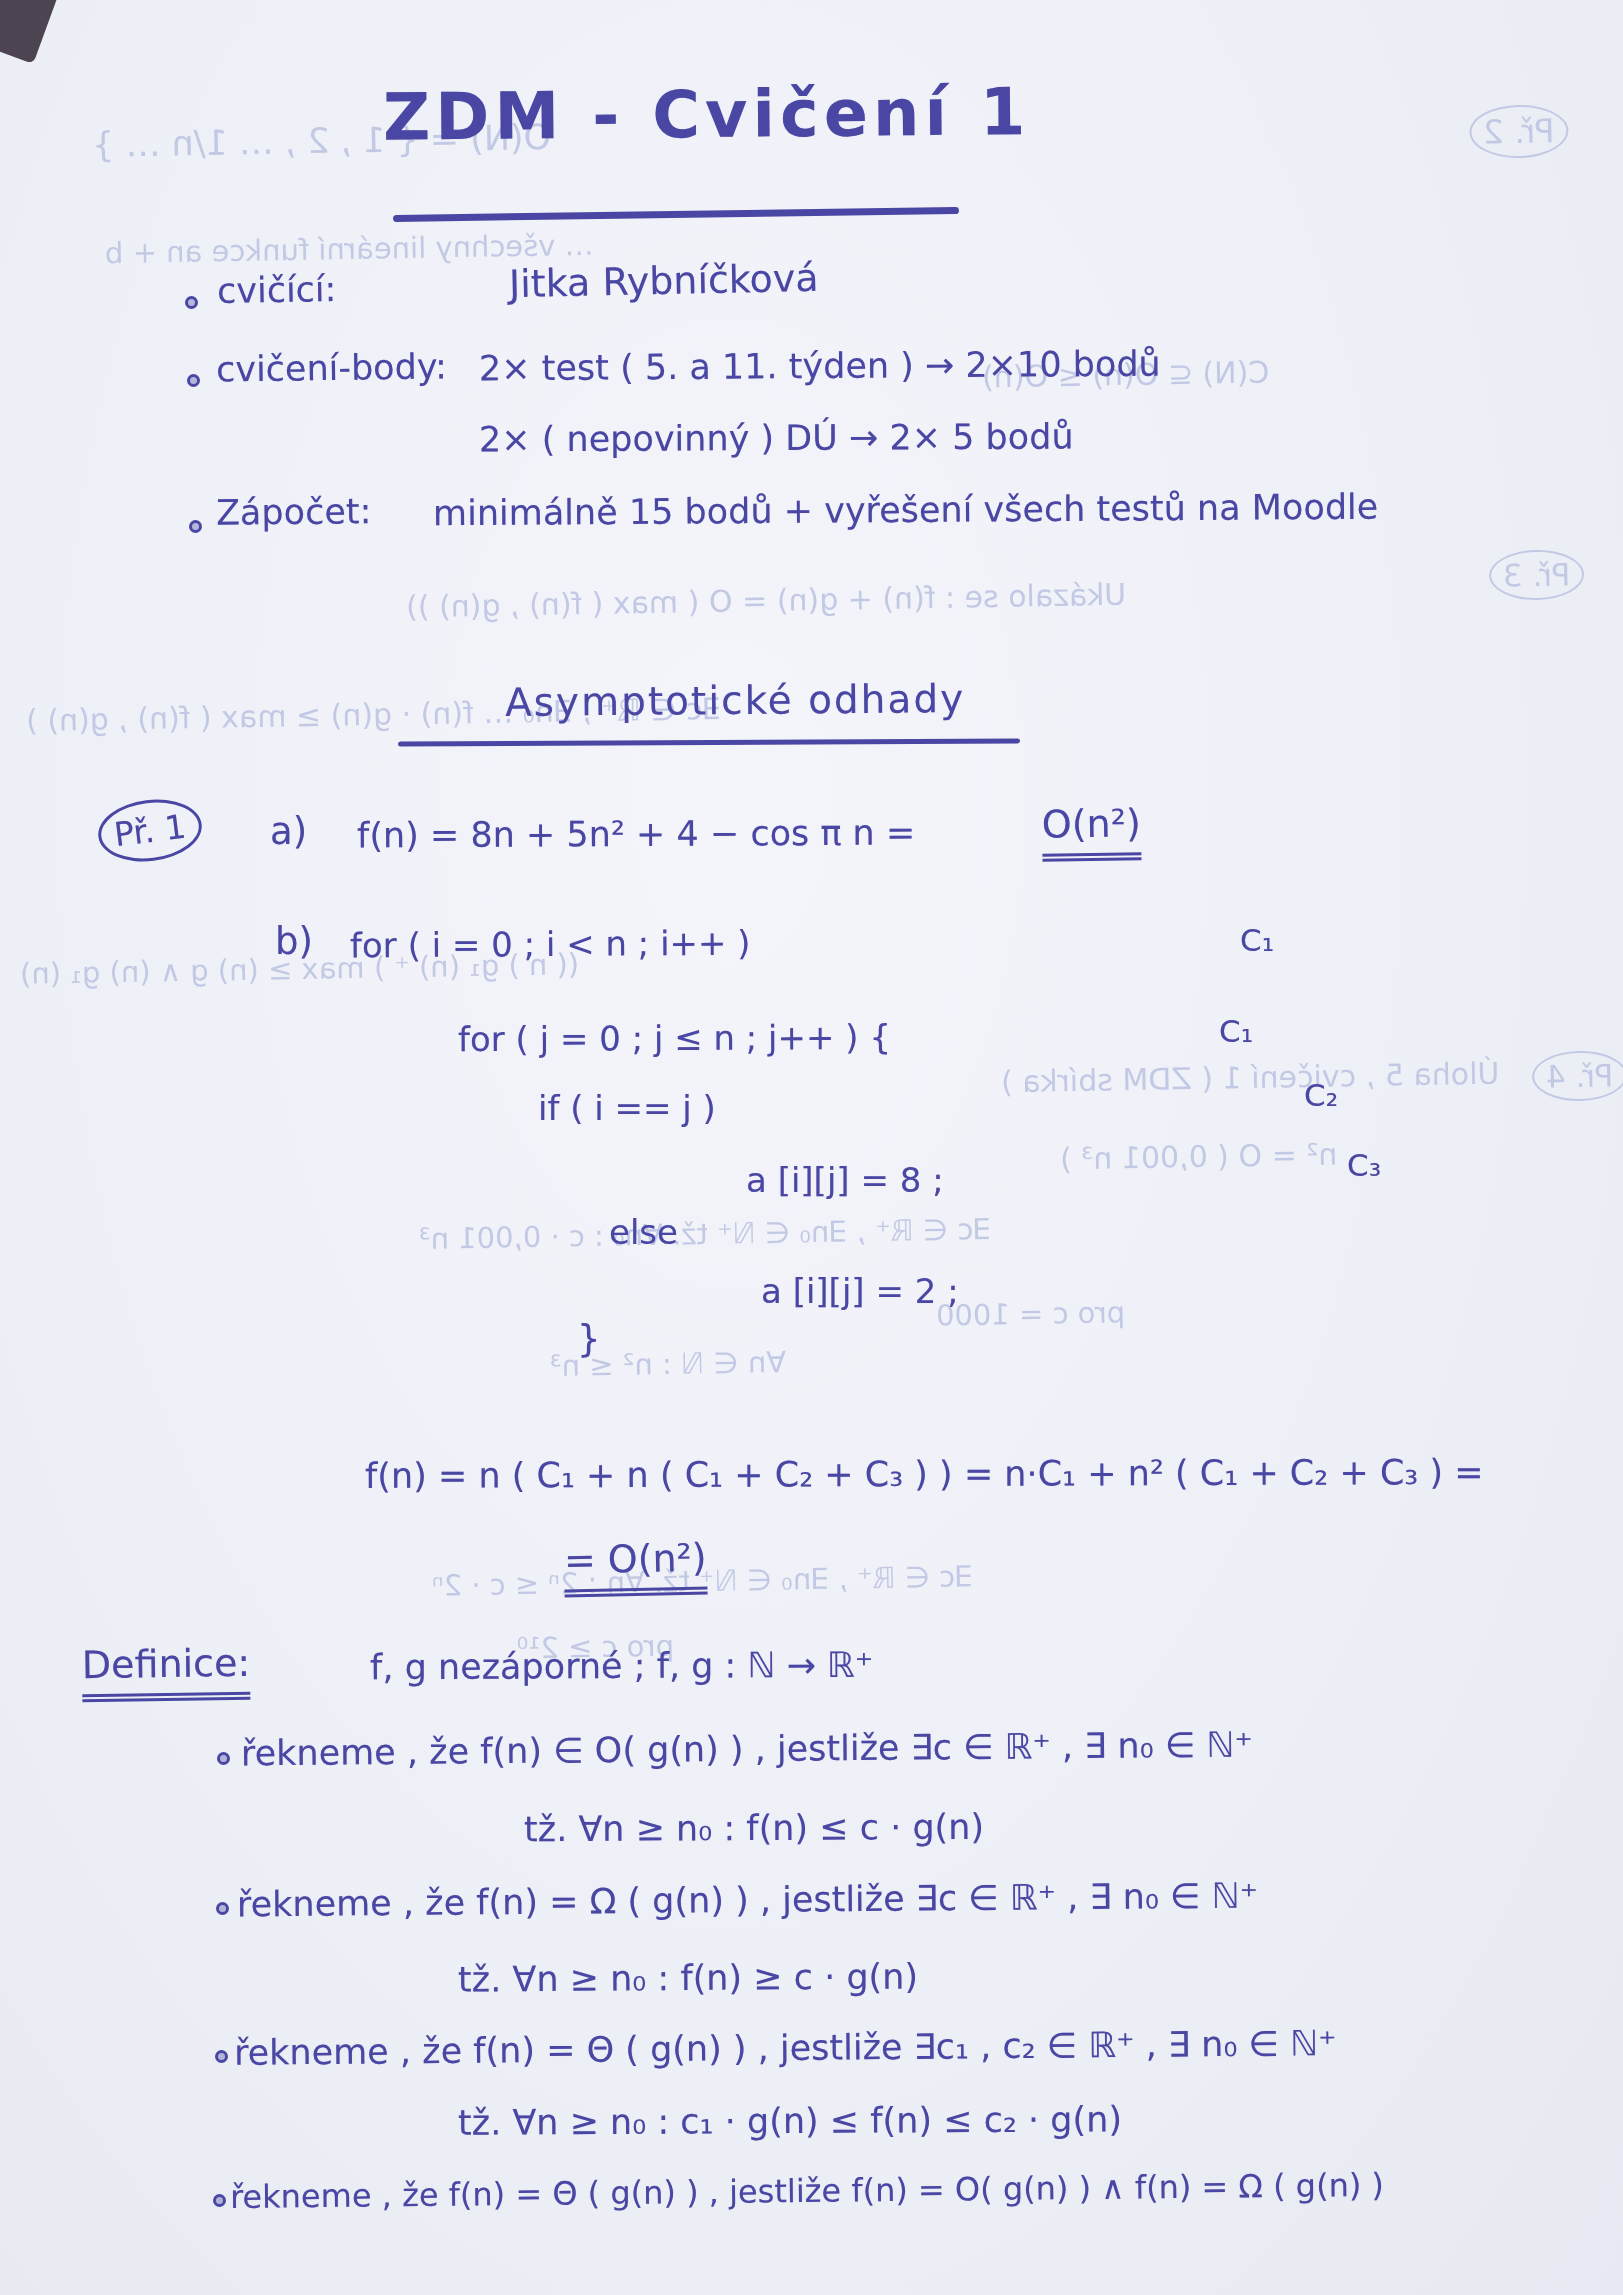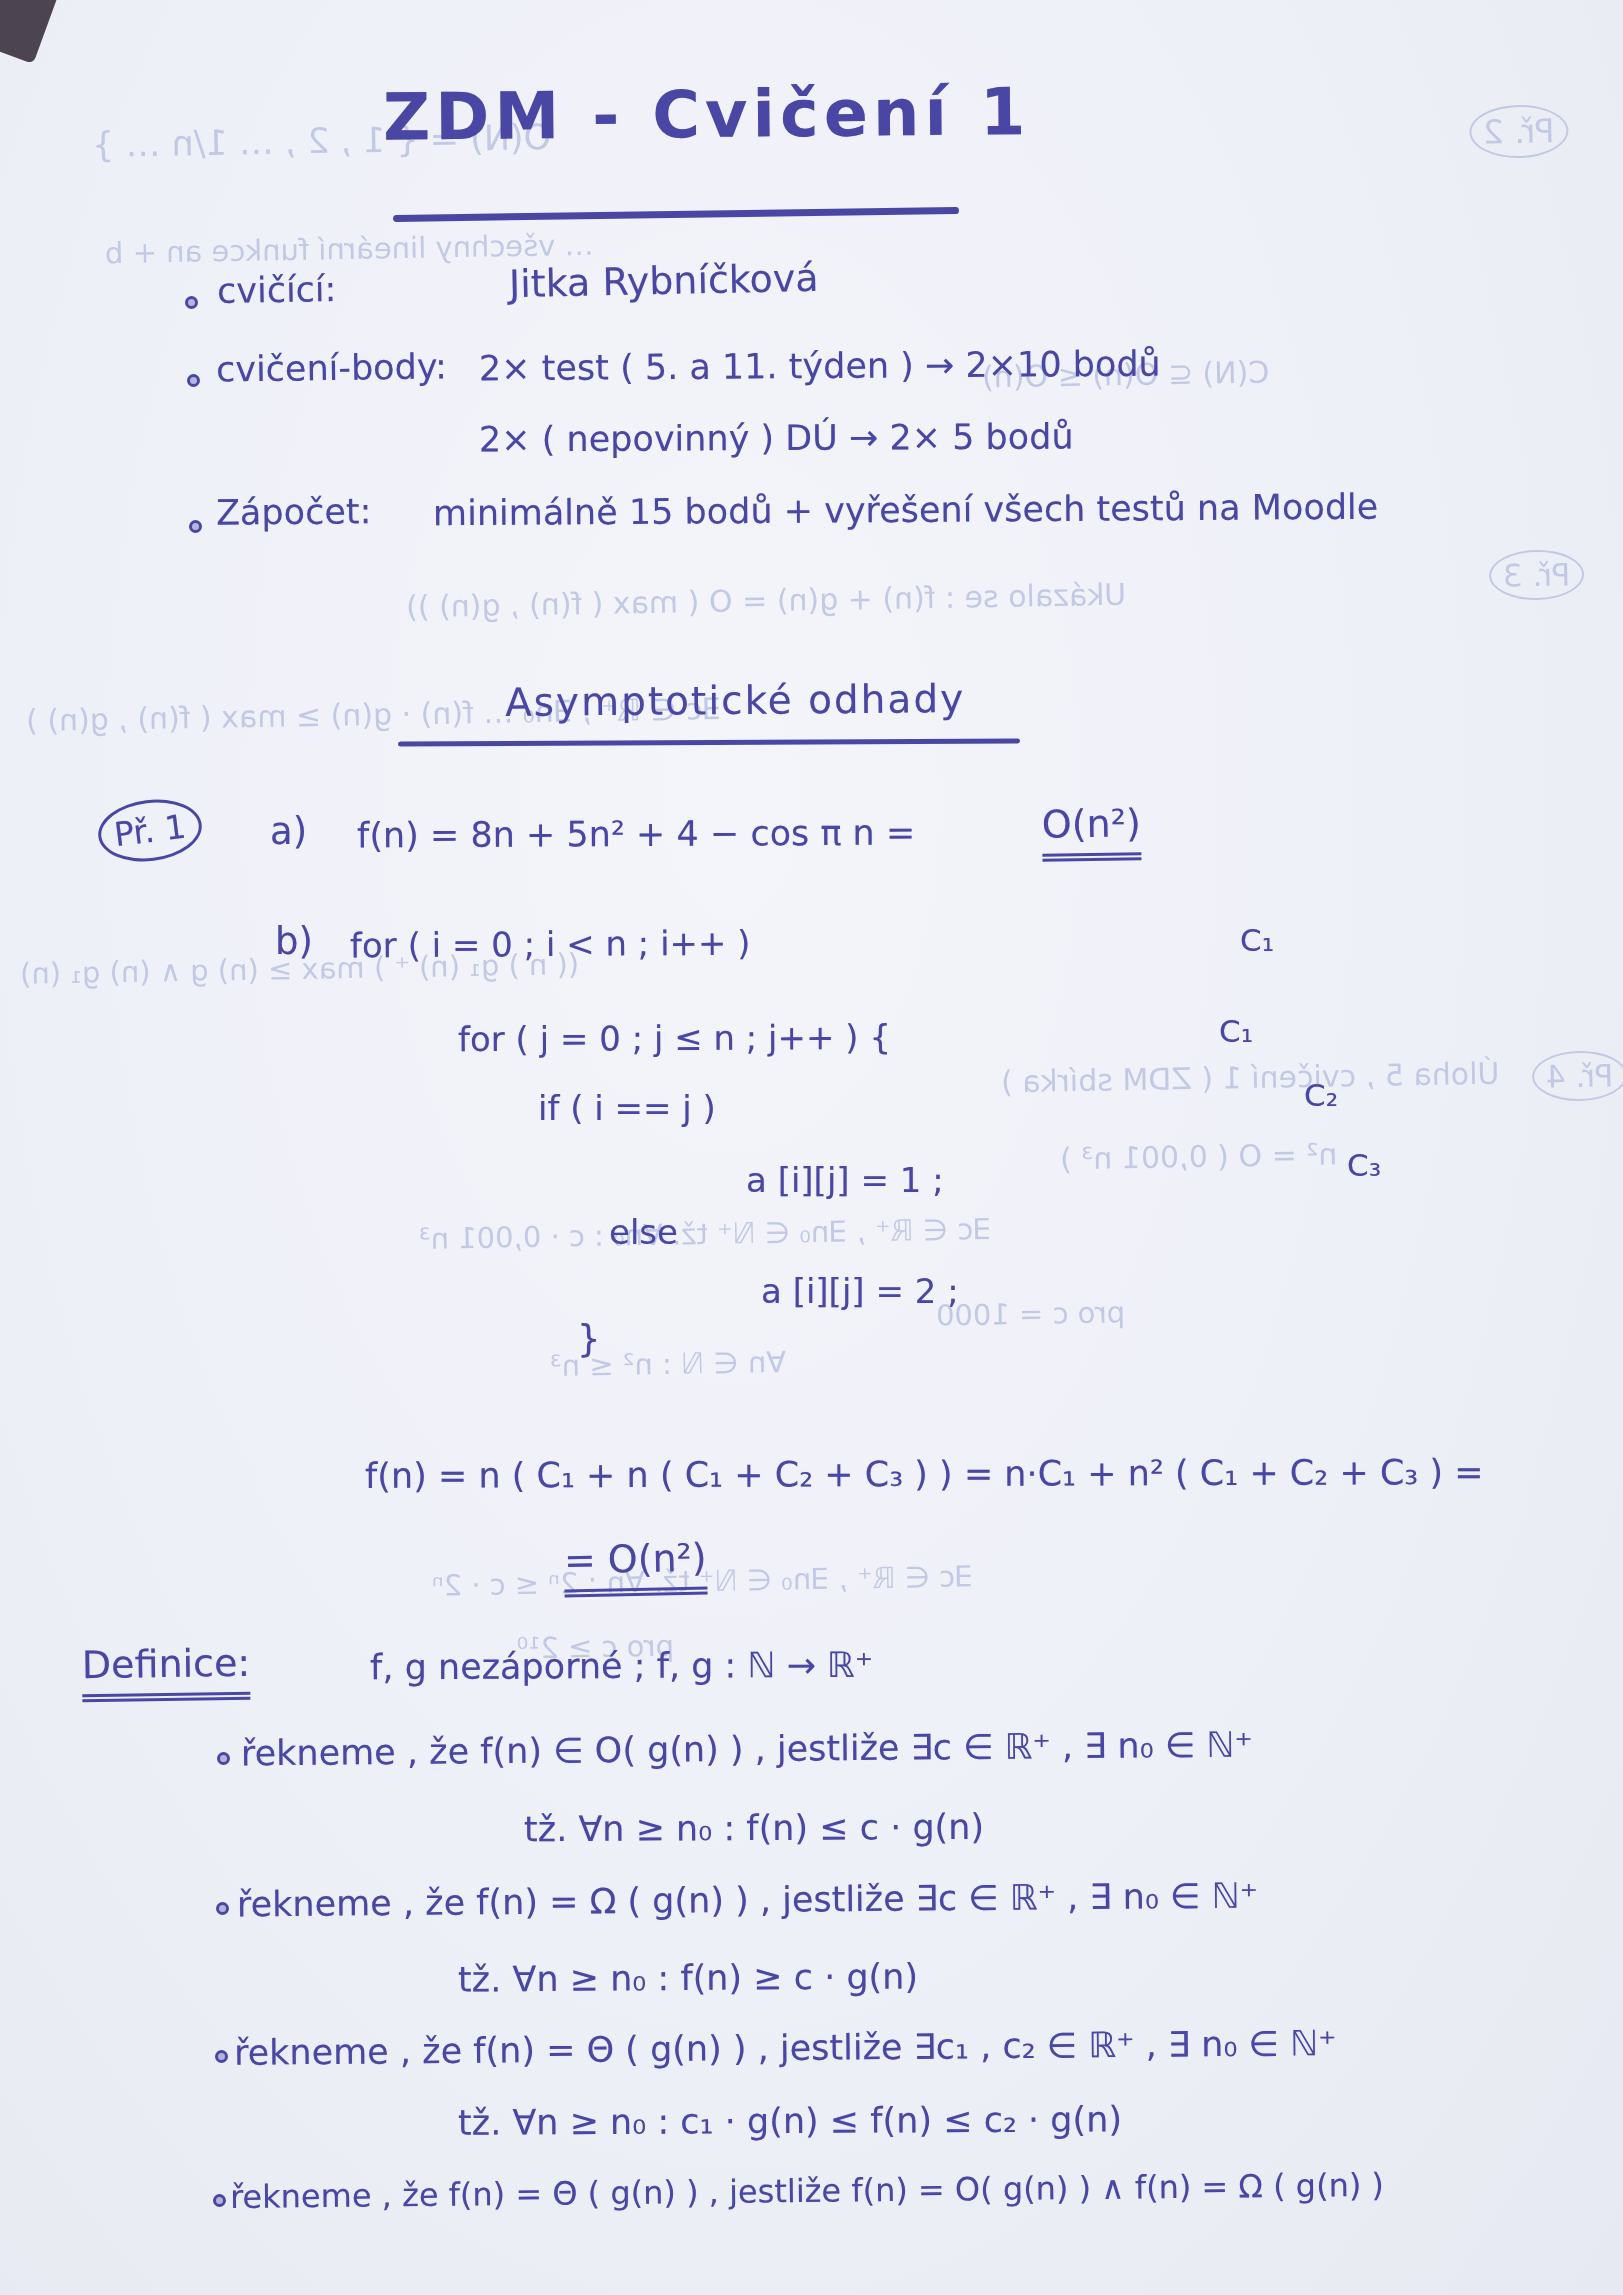--- a/index.html
+++ b/index.html
@@ -118,21 +118,21 @@
 
   <div class="hw" style="left:350px;top:924px;font-size:34px;transform:rotate(-0.4deg);">for ( i = 0 ;  i &lt; n ;  i++ )</div>
   <div class="hw" style="left:1240px;top:922px;font-size:31px;">C₁</div>
 
   <div class="hw" style="left:458px;top:1018px;font-size:34px;transform:rotate(-0.3deg);">for ( j = 0 ;  j ≤ n ;  j++ ) {</div>
   <div class="hw" style="left:1219px;top:1013px;font-size:31px;">C₁</div>
 
   <div class="hw" style="left:538px;top:1088px;font-size:34px;">if ( i == j )</div>
   <div class="hw" style="left:1304px;top:1077px;font-size:31px;">C₂</div>
 
-  <div class="hw" style="left:746px;top:1160px;font-size:34px;">a [i][j] = 1 ;</div>
+  <div class="hw" style="left:746px;top:1160px;font-size:34px;">a [i][j] = 8 ;</div>
   <div class="hw" style="left:1347px;top:1147px;font-size:31px;">C₃</div>
 
   <div class="hw" style="left:609px;top:1212px;font-size:34px;">else</div>
   <div class="hw" style="left:761px;top:1271px;font-size:34px;">a [i][j] = 2 ;</div>
   <div class="hw" style="left:577px;top:1318px;font-size:37px;">}</div>
 
   <div class="hw" style="left:365px;top:1454px;font-size:35px;transform:rotate(-0.2deg);">f(n) =  n ( C₁  +  n ( C₁ +  C₂ + C₃ ) ) =  n·C₁  + n² ( C₁ + C₂ + C₃ )   =</div>
   <div class="hw d-under" style="left:564px;top:1537px;font-size:38px;transform:rotate(-1.2deg);">=  O(n²)</div>
 
   <div class="hw d-under" style="left:82px;top:1642px;font-size:38px;transform:rotate(-0.8deg);">Definice:</div>

